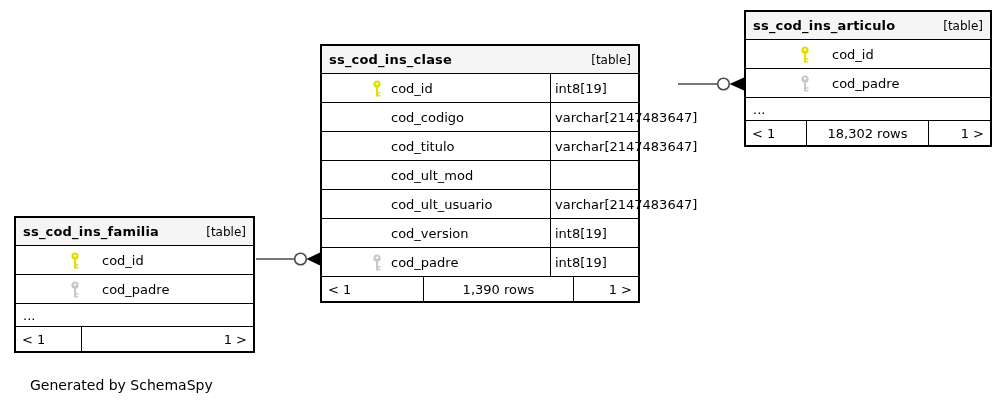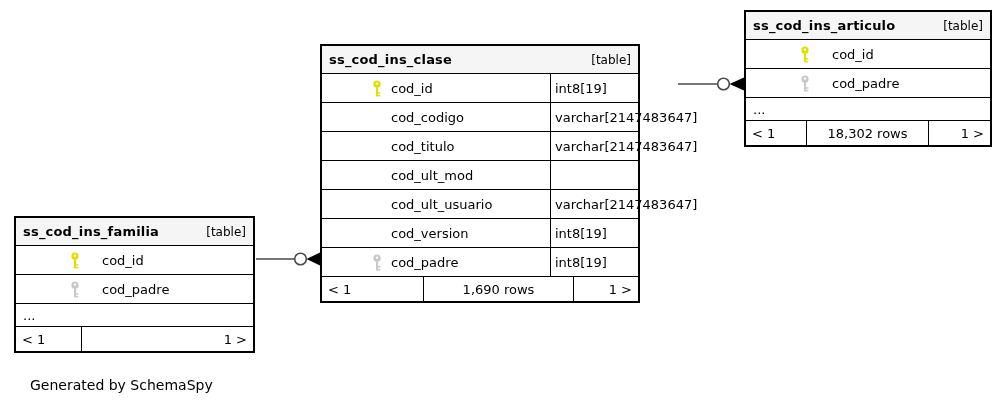--- a/index.html
+++ b/index.html
@@ -129,21 +129,21 @@
               <rect x="4" y="7.2" width="2.1" height="9.3" fill="#c8c8c8"></rect>
               <rect x="6.1" y="12.2" width="2.3" height="1.5" fill="#c8c8c8"></rect>
               <rect x="6.1" y="14.9" width="2.3" height="1.5" fill="#c8c8c8"></rect>
             </svg></span>
           <span>cod_padre</span>
         </div>
         <div class="cell type">int8[19]</div>
       </div>
       <div class="tfoot">
         <div class="fcell fprev">&lt; 1</div>
-        <div class="fcell fcount">1,690 rows</div>
+        <div class="fcell fcount">1,390 rows</div>
         <div class="fcell fnext">1 &gt;</div>
       </div>
     </div>
 
   <div class="tbl tbl-articulo" style="left:744px;top:10px;width:248px;">
       <div class="thead">
         <span class="ttl">ss_cod_ins_articulo</span>
         <span class="badge">[table]</span>
       </div>
       <div class="row wide">

